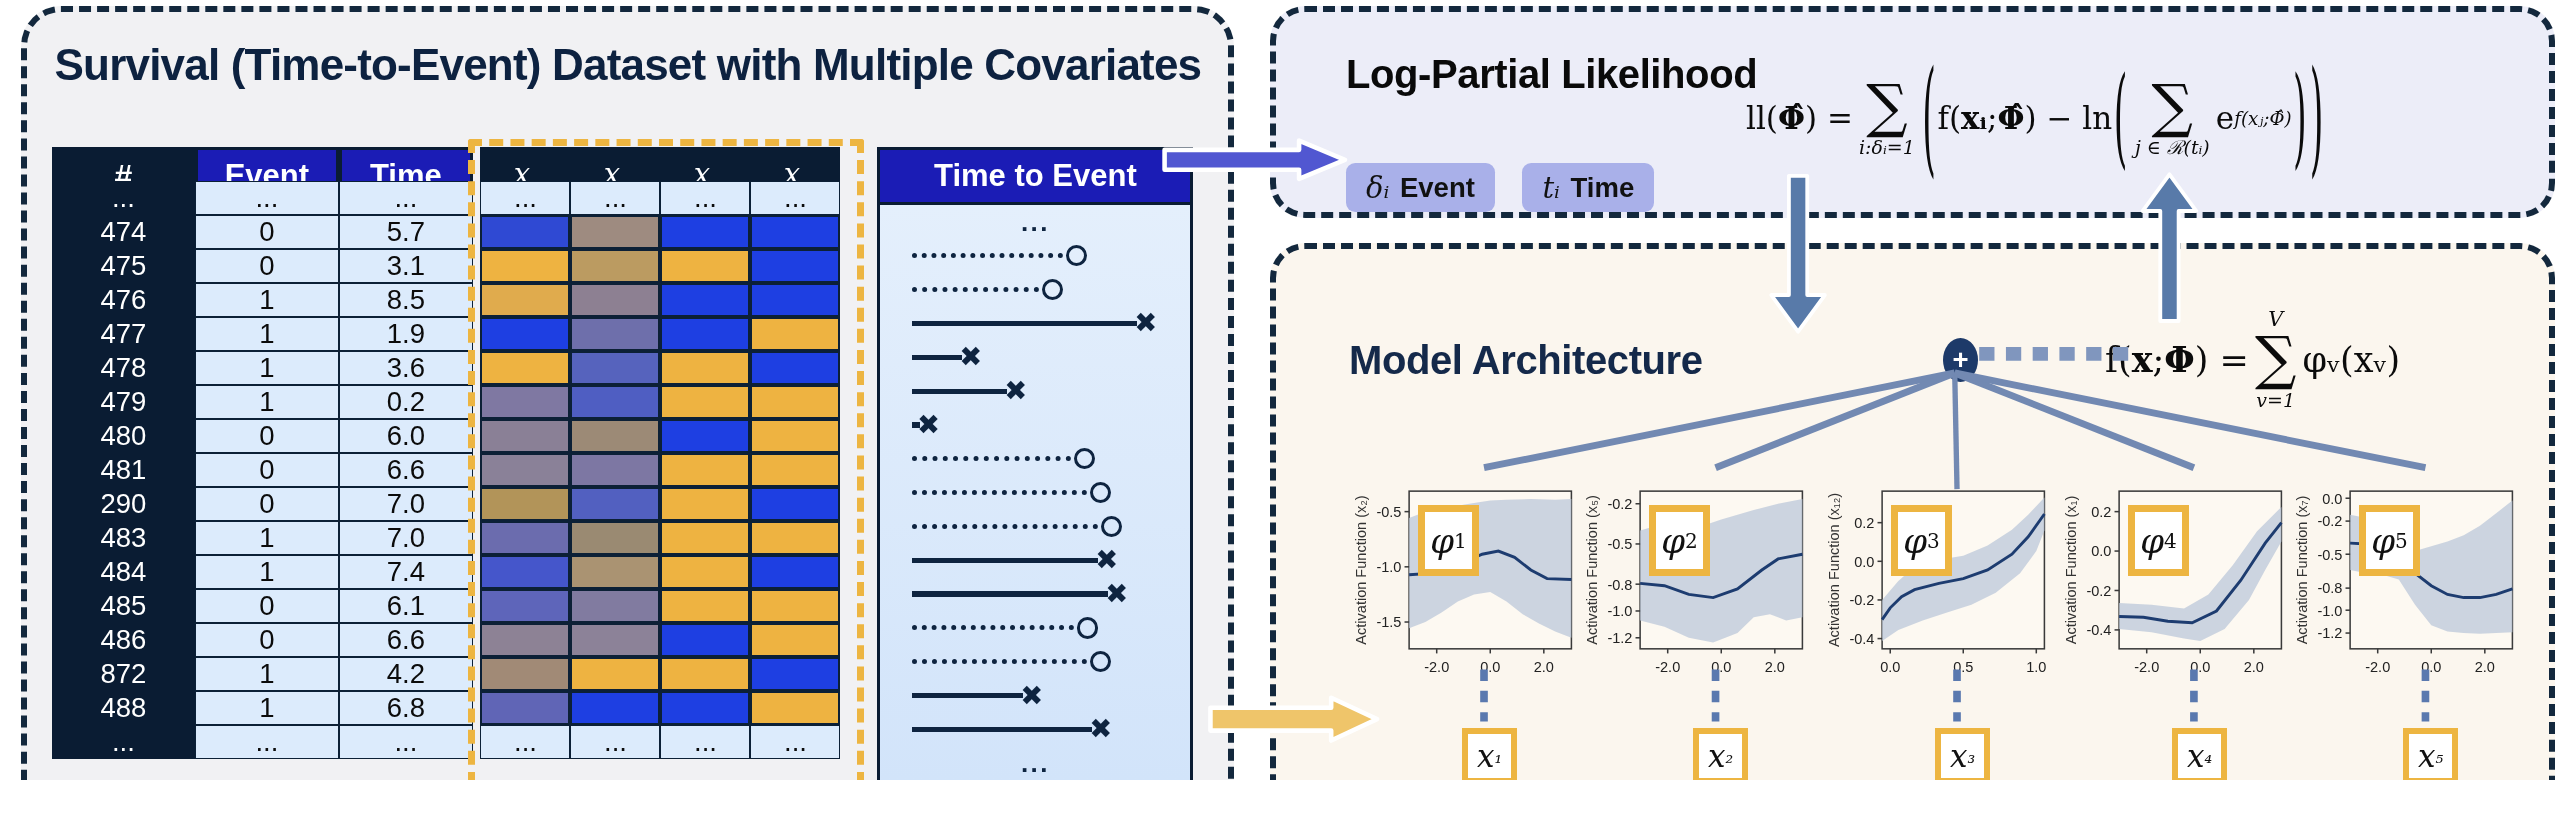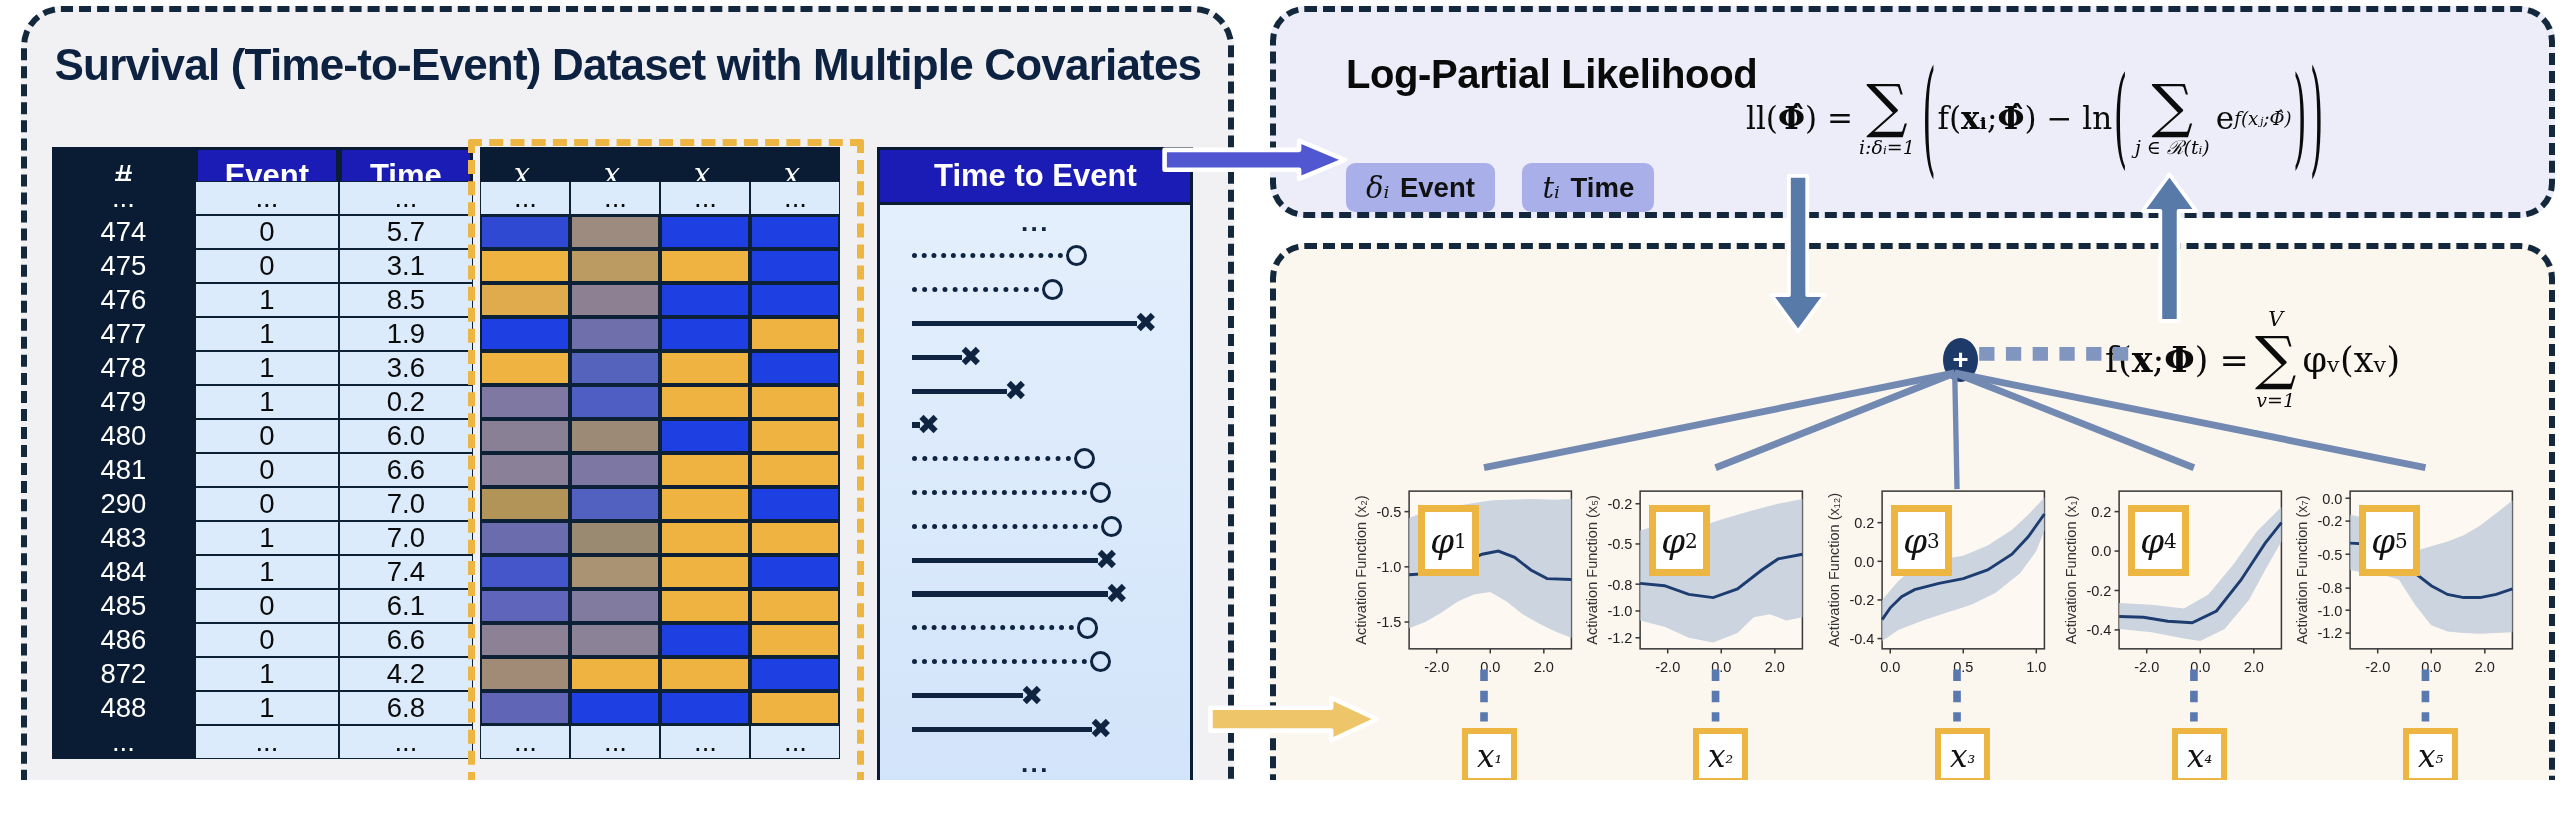--- a/index.html
+++ b/index.html
@@ -336,20 +336,21 @@
         <span class="lim">j ∈ ℛ(tᵢ)</span>
       </span>
       <span class="it f40">e</span>
         <span class="esup">f(xⱼ;Φ̂)</span>
       <span class="paren pL">)</span>
       <span class="paren pXL">)</span>
     </div>
   </div>
 
   <div id="model-panel" class="panel">
+    <div class="panel-title" style="left:73px;top:89px;color:#14294a;">Model Architecture</div>
     <div id="plus-node">+</div>
     <div id="model-formula" class="frm">
       <span class="it" style="font-size:35px;">f</span>
         <span style="font-size:35px;">(</span>
         <span class="bf" style="font-size:35px;">x</span>
         <span style="font-size:35px;">; </span>
         <span class="bf" style="font-size:35px;">Φ</span>
         <span style="font-size:35px;">) =</span>
       <span class="sum">
         <span class="top">V</span>

